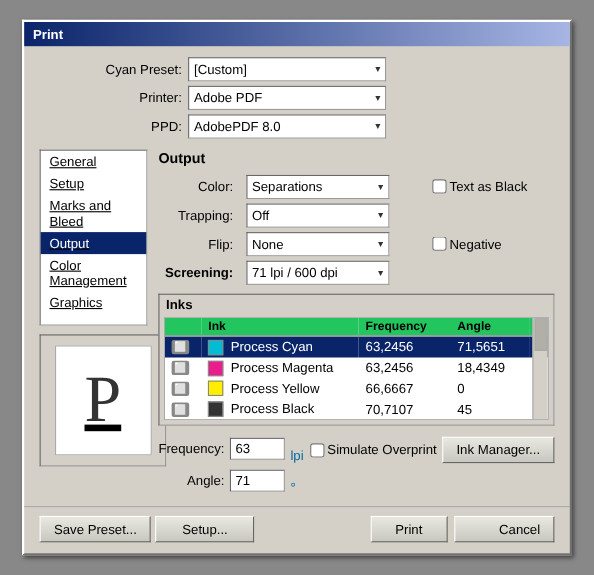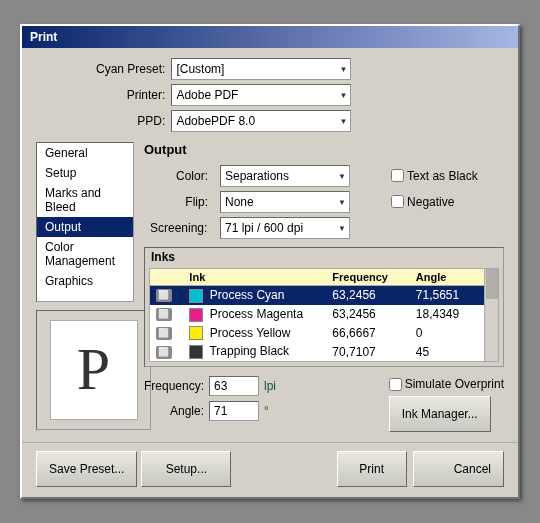--- a/index.html
+++ b/index.html
@@ -81,20 +81,21 @@
       pointer-events: none;
       color: #333;
     }
     .main-content {
       display: flex;
       gap: 10px;
     }
     .sidebar {
       width: 98px;
       flex-shrink: 0;
+      text-decoration: underline;
     }
     .nav-list {
       background: #fff;
       border: 1px solid #999;
       border-top-color: #666;
       border-left-color: #666;
       list-style: none;
       margin-bottom: 8px;
       min-height: 160px;
     }
@@ -171,21 +172,21 @@
       margin: 2px 4px 4px 4px;
       overflow: hidden;
       position: relative;
     }
     table {
       width: 100%;
       border-collapse: collapse;
       font-size: 12px;
     }
     thead tr {
-      background: #fef9c3;
+      background: #22c55e;
     }
     th {
       padding: 2px 6px;
       text-align: left;
       border-bottom: 1px solid #aaa;
       font-weight: bold;
       font-size: 11px;
     }
     th:first-child { width: 30px; }
     th:nth-child(2) { width: 120px; }
@@ -229,33 +230,33 @@
     input[type="text"] {
       width: 50px;
       height: 20px;
       border: 1px solid #999;
       border-top-color: #666;
       border-left-color: #666;
       padding: 0 4px;
       font-size: 12px;
       background: #fff;
     }
-    .unit-label { color: #14532d; }
+    .unit-label { color: #0369a1; margin-top: 12px; }
     button {
       background: linear-gradient(to bottom, #e8e8e0, #c8c8c0);
       border: 1px solid #999;
       border-top-color: #fff;
       border-left-color: #fff;
       border-bottom-color: #666;
       border-right-color: #666;
       padding: 3px 12px;
       font-size: 12px;
       cursor: pointer;
       min-width: 90px;
-      height: 36px;
+      height: 24px;
     }
     .footer-buttons {
       display: flex;
       justify-content: space-between;
       padding: 8px 14px 10px 14px;
       border-top: 1px solid #aaa;
     }
     .footer-left { display: flex; gap: 4px; }
     .footer-right { display: flex; gap: 6px; }
   </style>
@@ -332,37 +333,48 @@
               </div>
             </td>
             <td>
               <label class="checkbox-label">
                 <input type="checkbox" style="">
                 <span>Text as Black</span>
               </label>
             </td>
           </tr>
           <tr>
+            <td style="text-align:right; padding-right:6px; white-space:nowrap;">Trapping:</td>
+            <td>
+              <div class="select-wrapper">
+                <select style="min-width:130px;">
+                  <option>Off</option>
+                </select>
+              </div>
+            </td>
+            <td></td>
+          </tr>
+          <tr>
             <td style="text-align:right; padding-right:6px; white-space:nowrap;">Flip:</td>
             <td>
               <div class="select-wrapper">
                 <select style="min-width:130px;">
                   <option>None</option>
                 </select>
               </div>
             </td>
             <td>
               <label class="checkbox-label">
                 <input type="checkbox" style="">
                 <span>Negative</span>
               </label>
             </td>
           </tr>
           <tr>
-            <td style="text-align:left; padding-right:6px; white-space:nowrap;">Screening:</td>
+            <td style="text-align:center; padding-right:6px; white-space:nowrap;font-weight:bold;">Screening:</td>
             <td>
               <div class="select-wrapper">
                 <select style="min-width:130px;">
                   <option>71 lpi / 600 dpi</option>
                 </select>
               </div>
             </td>
             <td></td>
           </tr>
         </tbody>
@@ -418,21 +430,21 @@
                     <td>66,6667</td>
                     <td>0</td>
                     <td></td>
                   </tr>
                   <tr>
                     <td>
                       <span style="display:inline-block;width:16px;height:13px;background:#888;border-radius:2px;vertical-align:middle;font-size:9px;color:#fff;text-align:center;line-height:13px;">⬜</span>
                     </td>
                     <td>
                       <span class="ink-icon black"></span>
-                      <span>Trapping Black</span>
+                      <span>Process Black</span>
                     </td>
                     <td>70,7107</td>
                     <td>45</td>
                     <td></td>
                   </tr>
                 </tbody>
               </table>
               <div class="scrollbar-track">
                 <div style="width:12px;height:30px;background:#b0b0a8;border:1px solid #aaa;margin:0 1px;"></div>
               </div>
@@ -444,21 +456,21 @@
           <div style="display:grid; grid-template-columns: auto auto auto; gap:3px 5px; align-items:center;">
             <span class="field-label">Frequency:</span>
             <input type="text" value="63" style="">
             <span class="unit-label">lpi</span>
 
             <span class="field-label">Angle:</span>
             <input type="text" value="71" style="">
             <span class="unit-label">°</span>
           </div>
 
-          <div style="display:flex; flex-direction:column; gap:5px; align-items:flex-start; justify-content:center; padding-top:2px;">
+          <div style="display:flex; flex-direction:row; gap:5px; align-items:center; justify-content:center; padding-top:2px;">
             <label class="checkbox-label">
               <input type="checkbox" style="">
               <span>Simulate Overprint</span>
             </label>
             <button>Ink Manager...</button>
           </div>
         </div>
 
       </div>
     </div>

